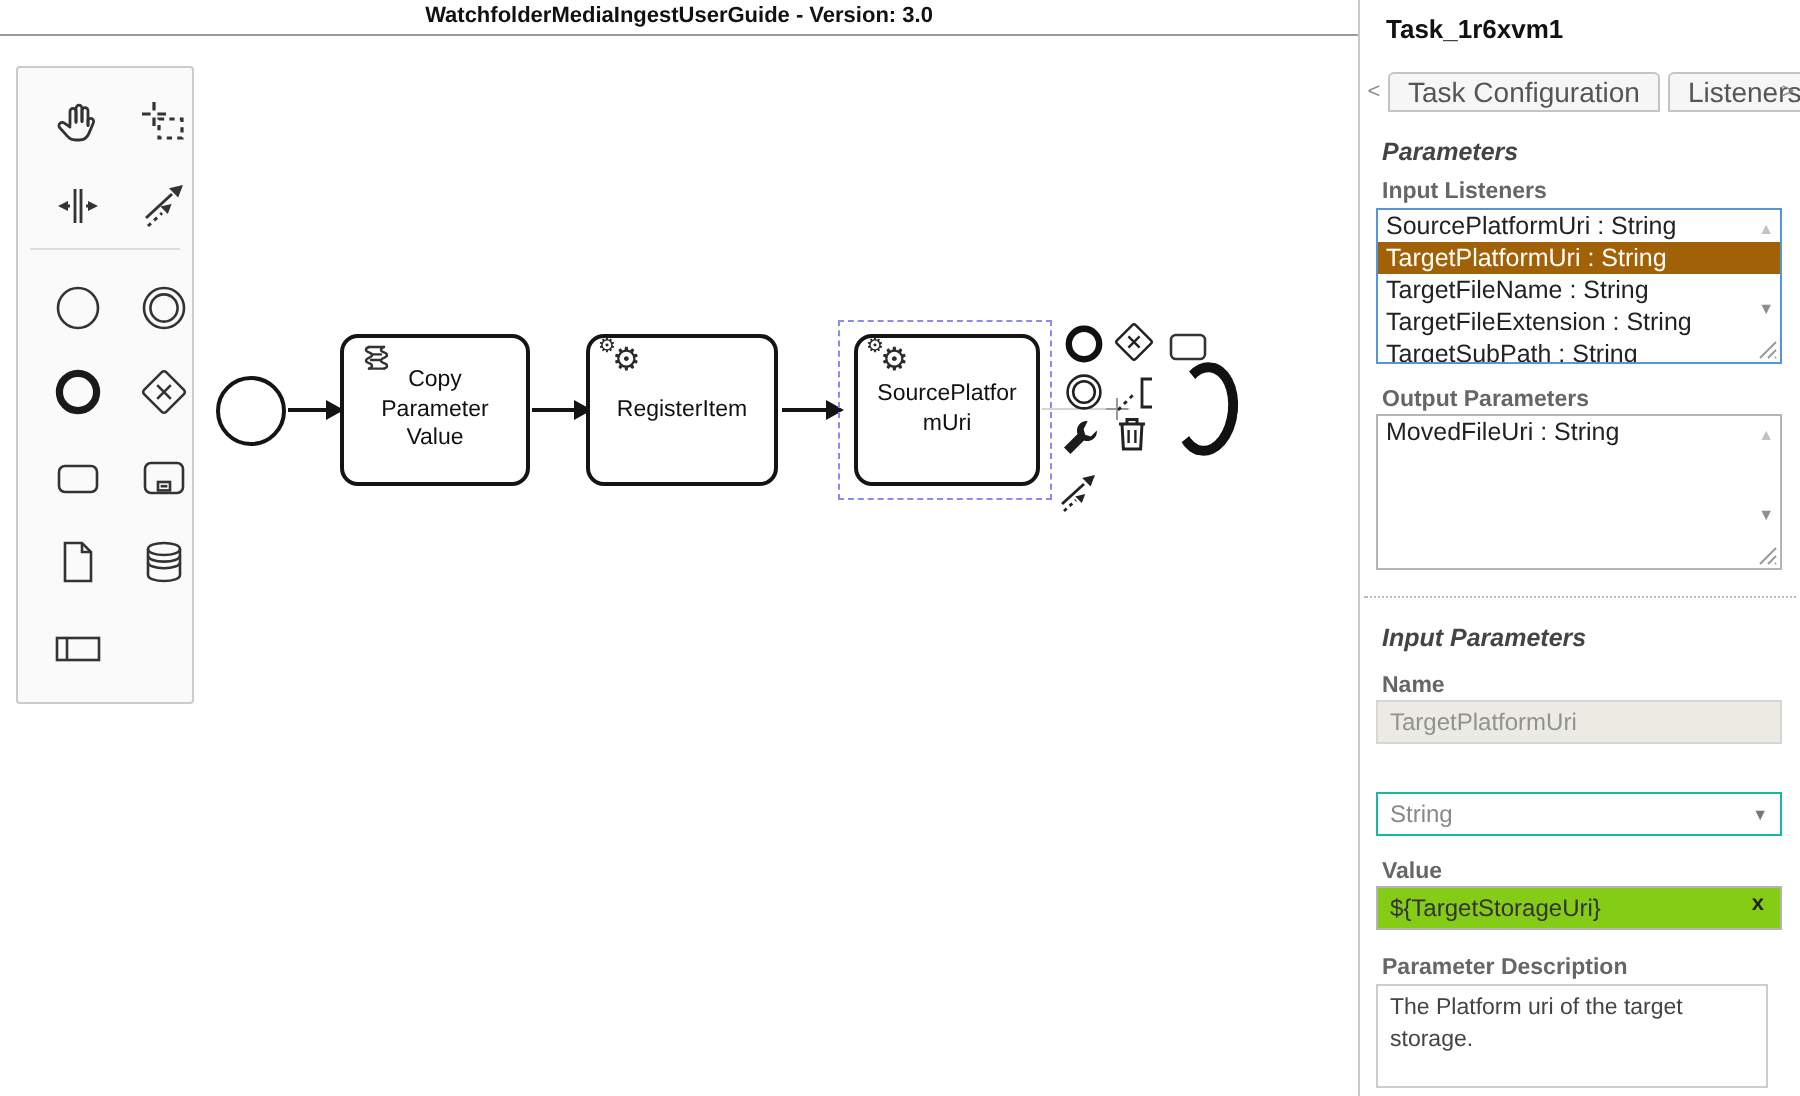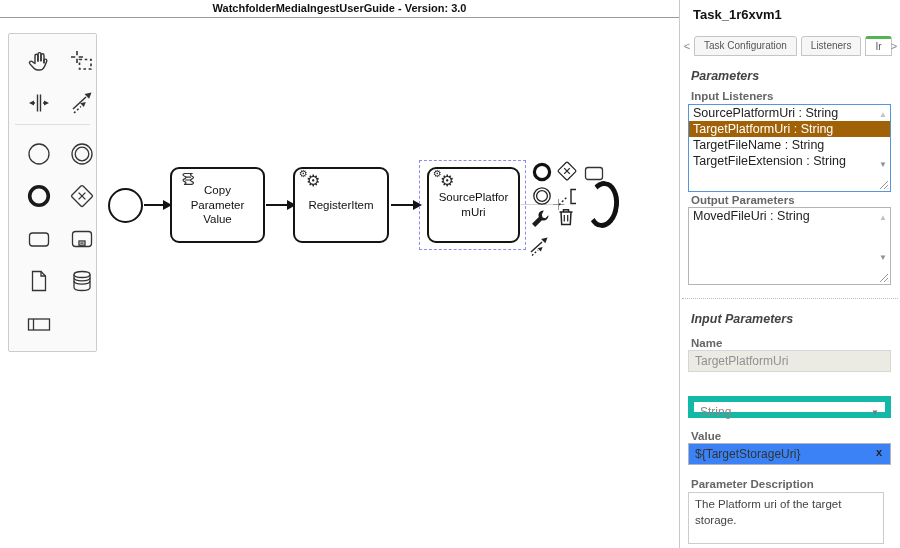--- a/index.html
+++ b/index.html
@@ -48,42 +48,42 @@
   
   #panel { position:absolute; left:679px; top:0; width:221px; height:548px;
     background:#fff; border-left:1px solid #c9c9c9; font-size:12px; color:#333; }
   .panel-title { position:absolute; left:13px; top:7px; font-size:13px; font-weight:bold; color:#111; }
   .tab-strip { position:absolute; left:0; top:33px; width:221px; height:24px; overflow:hidden; }
   .tab-scroll { position:absolute; top:7px; font-size:11px; color:#888; cursor:pointer; width:10px; text-align:center; }
   .tab-scroll.left { left:2px; }
   .tab-scroll.right { right:2px; }
   .tabs { position:absolute; left:14px; bottom:1px; display:flex; gap:4px; align-items:flex-end; }
   .tab { height:20px; padding:0 9px; background:#f6f6f6; border:1px solid #c5c5c5;
-    border-radius:3px 3px 0 0; font-size:10px; color:#555; line-height:18px;
+    border-radius:3px 3px 0 0; font-size:14px; color:#555; line-height:18px;
     white-space:nowrap; cursor:pointer;text-align:center; }
   .tab.active { background:#fff; border-top:3px solid #52b552; line-height:16px;
     max-width:30px; overflow:hidden; }
   .sec-heading { position:absolute; left:11px; font-size:12.5px; font-weight:bold;
     font-style:italic; color:#444; }
   .fld-label { position:absolute; left:11px; font-size:11.5px; font-weight:bold; color:#666; }
   .listbox { position:absolute; left:8px; width:203px; background:#fff; overflow:hidden; }
   .listbox.focused { border:1px solid #5596d8; }
   .listbox.plain { border:1px solid #b5b5b5; }
   .list-item { height:16px; line-height:16px; padding-left:4px; font-size:12.5px;
     color:#222; white-space:nowrap; cursor:default; }
   .list-item.selected { background:#a16207; color:#fff; }
   .scroll-up, .scroll-down { position:absolute; right:3px; font-size:8px; cursor:pointer; }
   .scroll-up { top:5px; color:#c2c2c2; }
   .scroll-down { bottom:22px; color:#909090; }
   .grip { position:absolute; right:1px; bottom:1px; width:11px; height:11px; cursor:se-resize; }
   .dotted-sep { position:absolute; left:2px; right:2px; top:298px; border-top:1px dotted #bbb; }
   .txt-input { position:absolute; left:8px; width:203px; height:22px; border:1px solid #b5b5b5;
-    font-family:"Liberation Sans","DejaVu Sans",sans-serif; font-size:12px; padding:0 6px; color:#333; background:#3b82f6; }
+    font-family:"Liberation Sans","DejaVu Sans",sans-serif; font-size:12px; padding:0 6px; color:#333; background:#84cc16; }
   .txt-input:disabled { background:#ebebe4; border-color:#d6d6d6; color:#919191; }
-  .fake-select { position:absolute; left:8px; width:203px; height:22px; border:6px solid #14b8a6;
+  .fake-select { position:absolute; left:8px; width:203px; height:22px; border:1px solid #14b8a6;
     background:#fff; color:#888; font-size:12px; line-height:20px; padding:0 6px; cursor:pointer; }
   .fake-select .arrow { position:absolute; right:6px; top:1px; font-size:8px; color:#777; }
   .clear-x { position:absolute; right:18px; top:446px; font-size:11px; font-weight:bold;
     color:#222; cursor:pointer; }
   .desc-area { position:absolute; left:8px; top:492px; width:196px; height:52px;
     border:1px solid #ccc; font-family:"Liberation Sans","DejaVu Sans",sans-serif;
     font-size:11.5px; color:#444; padding:4px 6px; resize:none; line-height:1.35; }
 </style>
 </head>
 <body>
@@ -278,26 +278,27 @@
           <div class="tab">Task Configuration</div>
           <div class="tab">Listeners</div>
           <div class="tab active">Ir</div>
         </div>
       <div class="tab-scroll right">&gt;</div>
     </div>
 
     <div class="sec-heading" style="top:69px;">Parameters</div>
 
     <div class="fld-label" style="top:90px;">Input Listeners</div>
-    <div class="listbox focused" style="top:104px;height:88px;">
+    <div class="listbox focused" style="top:104px;height:78px;">
       <div>
           <div class="list-item">SourcePlatformUri : String</div>
           <div class="list-item selected">TargetPlatformUri : String</div>
           <div class="list-item">TargetFileName : String</div>
           <div class="list-item">TargetFileExtension : String</div>
+          <div class="list-item">TargetSubPath : String</div>
         </div>
       <div class="scroll-up">▲</div>
       <div class="scroll-down">▼</div>
       <div class="grip">
         <svg width="11" height="11" viewBox="0 0 11 11" stroke="#999" stroke-width="1">
           <path d="M2 10 10 2M6 10l4-4M9.5 10l.5-.5" fill="none"></path>
         </svg>
       </div>
     </div>
 

